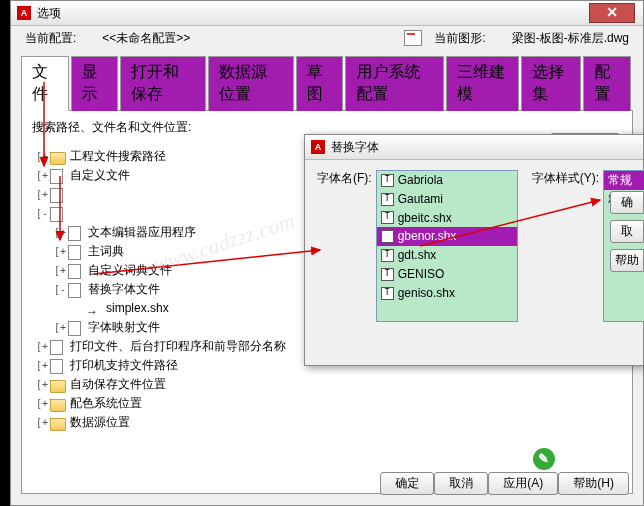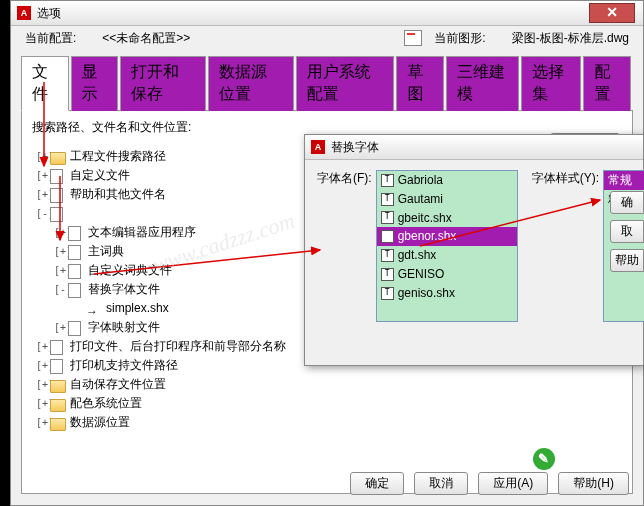--- a/index.html
+++ b/index.html
@@ -14,21 +14,21 @@
 .tab.active{background:#fff;border-bottom:1px solid #fff}
 .body{background:#fff;margin:0 10px 8px;border:1px solid #999;border-top:none;padding:8px 10px 12px;height:362px;overflow:hidden;position:relative}
 .tree{font-size:12px}
 .node{display:flex;align-items:center;height:19px;white-space:nowrap}
 .tw{width:14px;text-align:center;color:#555;font:10px monospace;cursor:pointer}
 .fico{width:16px;height:14px;margin-right:4px;display:inline-block}
 .folder{background:linear-gradient(#ffe9a8,#f5c95a);border:1px solid #caa23a;border-radius:1px;width:14px;height:11px;margin-top:2px}
 .page{background:#fff;border:1px solid #888;width:11px;height:13px}
 .arrow{color:#000;font-weight:bold}
 .btn{background:linear-gradient(#fdfdfd,#e3e3e3);border:1px solid #8a8a8a;border-radius:3px;padding:2px 14px;cursor:pointer;font-size:12px}
-.btnrow{position:absolute;right:14px;bottom:10px;display:flex;gap:10px}
+.btnrow{position:absolute;right:14px;bottom:10px;display:flex;}
 .dlg2{left:304px;top:134px;width:338px;height:230px}
 .dlg2 .inner{padding:10px 12px;display:flex;gap:14px;position:relative}
 .listbox{border:1px solid #7a9ac0;background:#b9e8c8;width:140px;height:150px;overflow:hidden;font-size:12px}
 .listbox.small{width:86px}
 .li{padding:1px 4px;display:flex;align-items:center;gap:4px;cursor:pointer}
 .li.sel{background:#a21caf;color:#fff}
 .tt{width:11px;height:11px;border:1px solid #555;background:#fff;font:8px/10px monospace;text-align:center}
 .col{display:flex;flex-direction:row;gap:4px}
 .sidebtns{position:absolute;right:-1px;top:56px;display:flex;flex-direction:column;gap:6px}
 .sidebtns .btn{width:34px;padding:2px 0;text-align:center;border-radius:3px 0 0 3px}
@@ -54,22 +54,22 @@
     <span style="flex:1"></span>
     <span class="docico"></span>
     <span class="lbl">当前图形:</span>
     <span style="margin-left:20px">梁图-板图-标准层.dwg</span>
   </div>
   <div class="tabs" id="tabs">
       <div class="tab active">文件</div>
       <div class="tab">显示</div>
       <div class="tab">打开和保存</div>
       <div class="tab">数据源位置</div>
+      <div class="tab">草图</div>
       <div class="tab">用户系统配置</div>
-      <div class="tab">草图</div>
       <div class="tab">三维建模</div>
       <div class="tab">选择集</div>
       <div class="tab">配置</div>
     </div>
   <div class="body">
     <div class="lbl" style="margin-bottom:12px">搜索路径、文件名和文件位置:</div>
     <button class="btn" style="position:absolute;right:12px;top:22px">浏览(B)</button>
     <div class="tree" id="tree">
         <div class="node" style="padding-left: 4px;">
           <span class="tw">[+]</span>
@@ -83,21 +83,20 @@
           <span class="fico">
             <div class="page"></div>
           </span>
           <span>自定义文件</span>
         </div>
         <div class="node" style="padding-left: 4px;">
           <span class="tw">[+]</span>
           <span class="fico">
             <div class="page"></div>
           </span>
-          <span>帮助和其他文件名</span>
         </div>
         <div class="node" style="padding-left: 4px;">
           <span class="tw">[-]</span>
           <span class="fico">
             <div class="page"></div>
           </span>
         </div>
         <div class="node" style="padding-left: 22px;">
           <span class="tw">[+]</span>
           <span class="fico">

